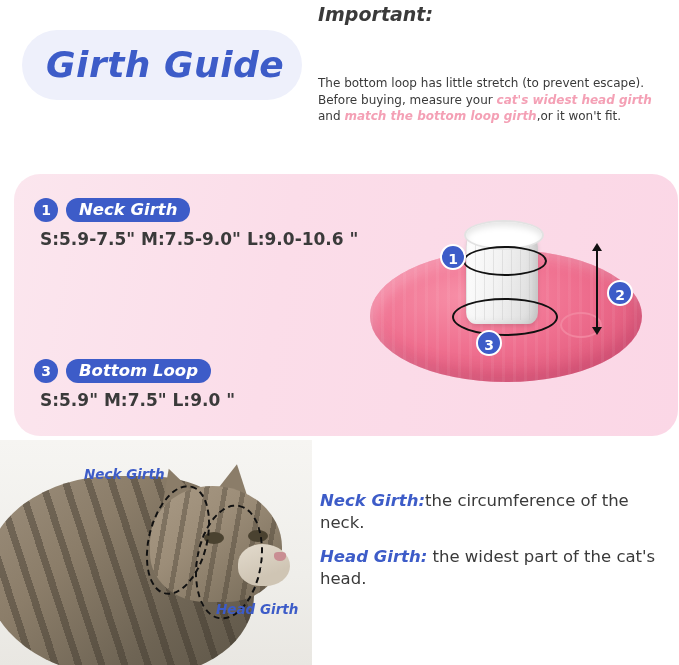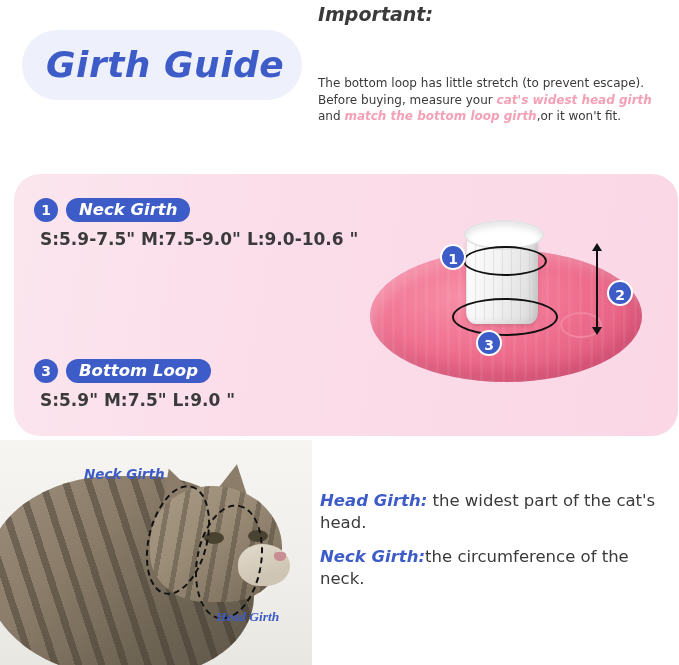--- a/index.html
+++ b/index.html
@@ -372,21 +372,21 @@
   }
   .cat-label {
     position: absolute;
     font-size: 13.5px;
     font-style: italic;
     font-weight: bold;
     color: #3d5cc8;
     white-space: nowrap;
   }
   .lbl-neck { left: 84px; top: 26px; }
-  .lbl-head { left: 216px; top: 169px; font-family: Liberation Serif, serif; }
+  .lbl-head { left: 216px; top: 161px; }
 
   .bottom-text {
     position: absolute;
     left: 320px;
     top: 38px;
     width: 352px;
     color: #3a3a3a;
   }
   .bt-p1 {
     font-size: 17.5px;
@@ -462,18 +462,18 @@
       <div class="cat-eye eye-1"></div>
       <div class="cat-eye eye-2"></div>
       <div class="cat-nose"></div>
       <div class="dash-ellipse dash-neck"></div>
       <div class="dash-ellipse dash-head"></div>
       <div class="cat-label lbl-neck">Neck Girth</div>
       <div class="cat-label lbl-head">Head Girth</div>
     </div>
 
     <div class="bottom-text">
+      <div class="bt-line"><span class="bt-term">Neck Girth:</span><span>the circumference of the neck.</span></div>
       <div class="bt-line"><span class="bt-term">Head Girth:</span><span> the widest part of the cat's head.</span></div>
-      <div class="bt-line"><span class="bt-term">Neck Girth:</span><span>the circumference of the neck.</span></div>
     </div>
   </div>
 
 </div>
 
 </body></html>

